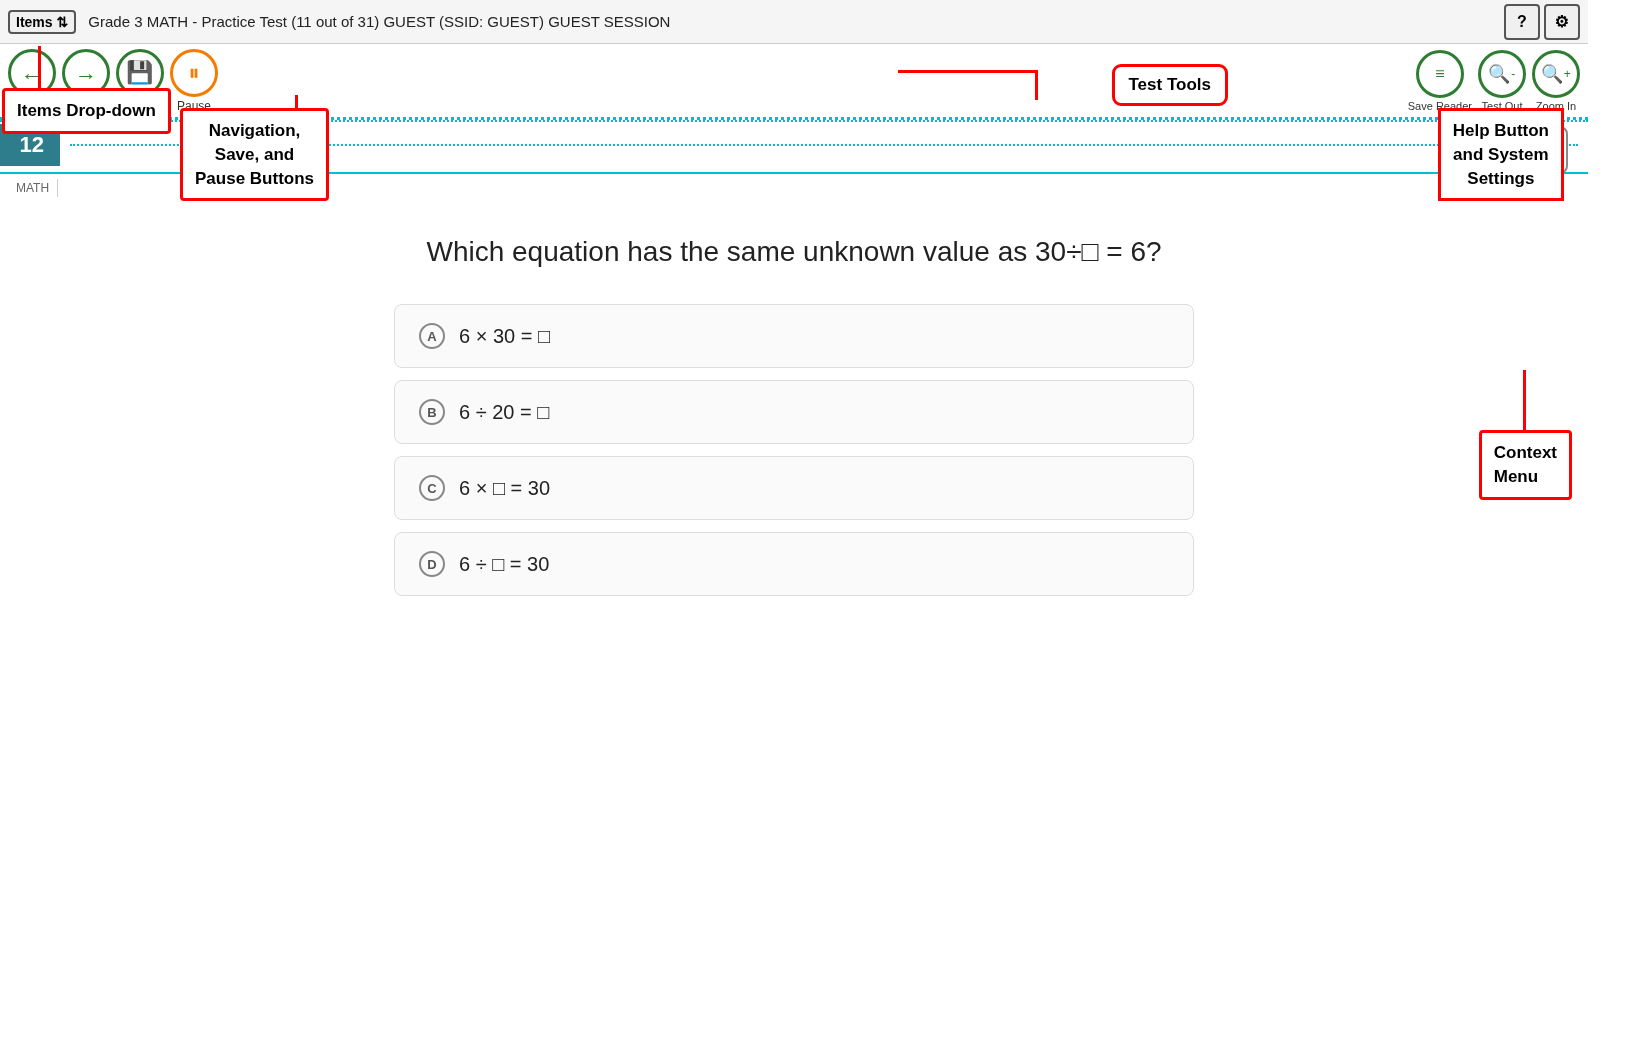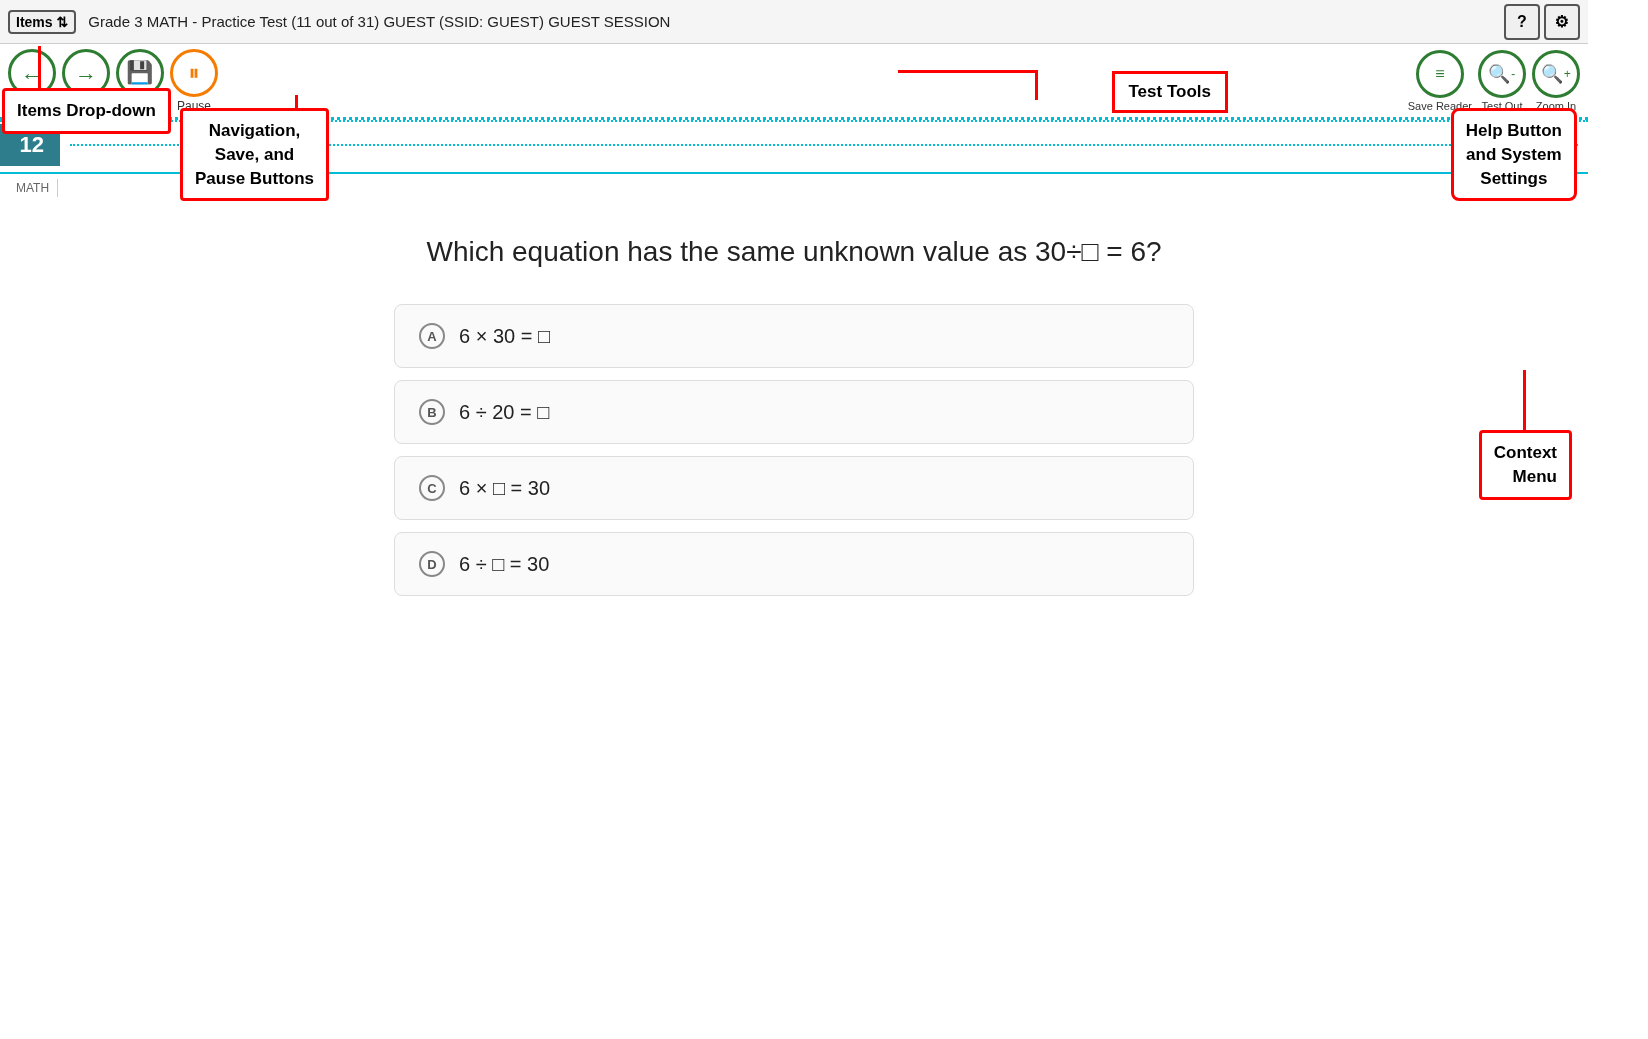--- a/index.html
+++ b/index.html
@@ -328,29 +328,29 @@
 
   <div style="position:absolute; left:2px; top:88px; border:3px solid red; background:#fff; padding:8px 12px; font-size:17px; font-weight:bold; border-radius:4px; z-index:20; text-align:center; line-height:1.4;">
     <span>Items
 Drop-down</span>
   </div>
 
   <div style="position:absolute; left:180px; top:108px; border:3px solid red; background:#fff; padding:8px 12px; font-size:17px; font-weight:bold; border-radius:4px; z-index:20; text-align:center; line-height:1.4;">
     <span>Navigation,<br>Save, and<br>Pause Buttons</span>
   </div>
 
-  <div style="position:absolute; right:360px; top:71px; border:3px solid red; background:#fff; padding:8px 14px; font-size:17px; font-weight:bold; border-radius:0; z-index:20;">
+  <div style="position:absolute; right:360px; top:64px; border:3px solid red; background:#fff; padding:8px 14px; font-size:17px; font-weight:bold; border-radius:9px; z-index:20;">
     <span>Test Tools</span>
   </div>
 
-  <div style="position:absolute; right:11px; top:108px; border:3px solid red; background:#fff; padding:8px 12px; font-size:17px; font-weight:bold; border-radius:8px; z-index:20; text-align:center; line-height:1.4;">
+  <div style="position:absolute; right:24px; top:108px; border:3px solid red; background:#fff; padding:8px 12px; font-size:17px; font-weight:bold; border-radius:0; z-index:20; text-align:center; line-height:1.4;">
     <span>Help Button<br>and System<br>Settings</span>
   </div>
 
-  <div style="position:absolute; right:16px; top:430px; border:3px solid red; background:#fff; padding:8px 12px; font-size:17px; font-weight:bold; border-radius:4px; z-index:20; text-align:right; line-height:1.4;">
+  <div style="position:absolute; right:16px; top:430px; border:3px solid red; background:#fff; padding:8px 12px; font-size:17px; font-weight:bold; border-radius:4px; z-index:20; text-align:left; line-height:1.4;">
     <span>Context<br>Menu</span>
   </div>
 
   <div style="position:absolute; left:38px; top:46px; width:3px; height:44px; background:red; z-index:15;"></div>
 
   <div style="position:absolute; left:295px; top:95px; width:3px; height:25px; background:red; z-index:15;"></div>
 
   <div style="position:absolute; right:550px; top:70px; width:140px; height:3px; background:red; z-index:15;"></div>
   <div style="position:absolute; right:550px; top:70px; width:3px; height:30px; background:red; z-index:15;"></div>
 

